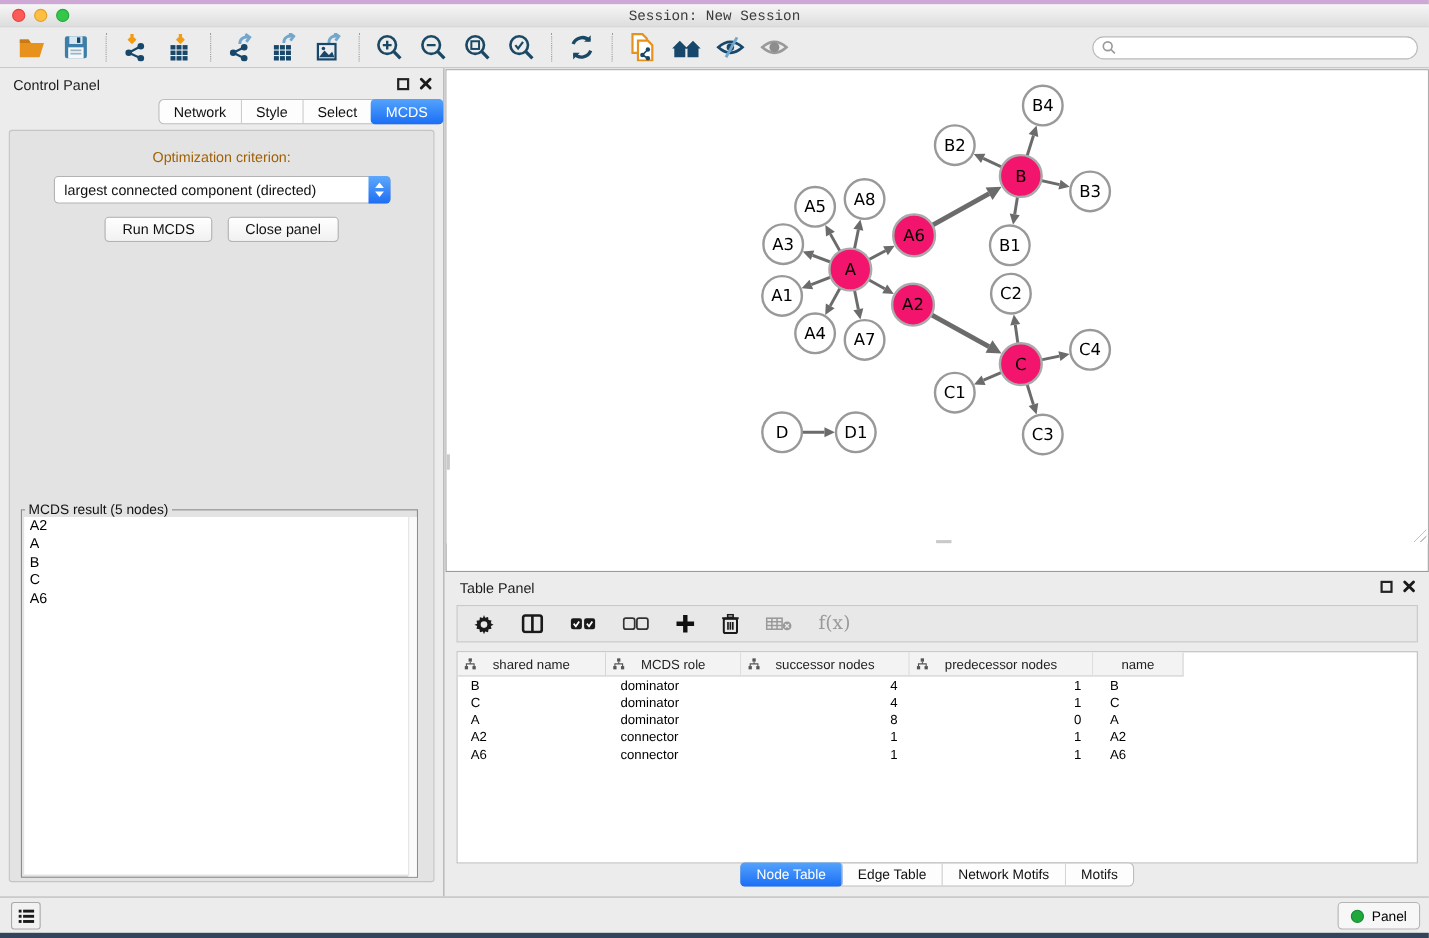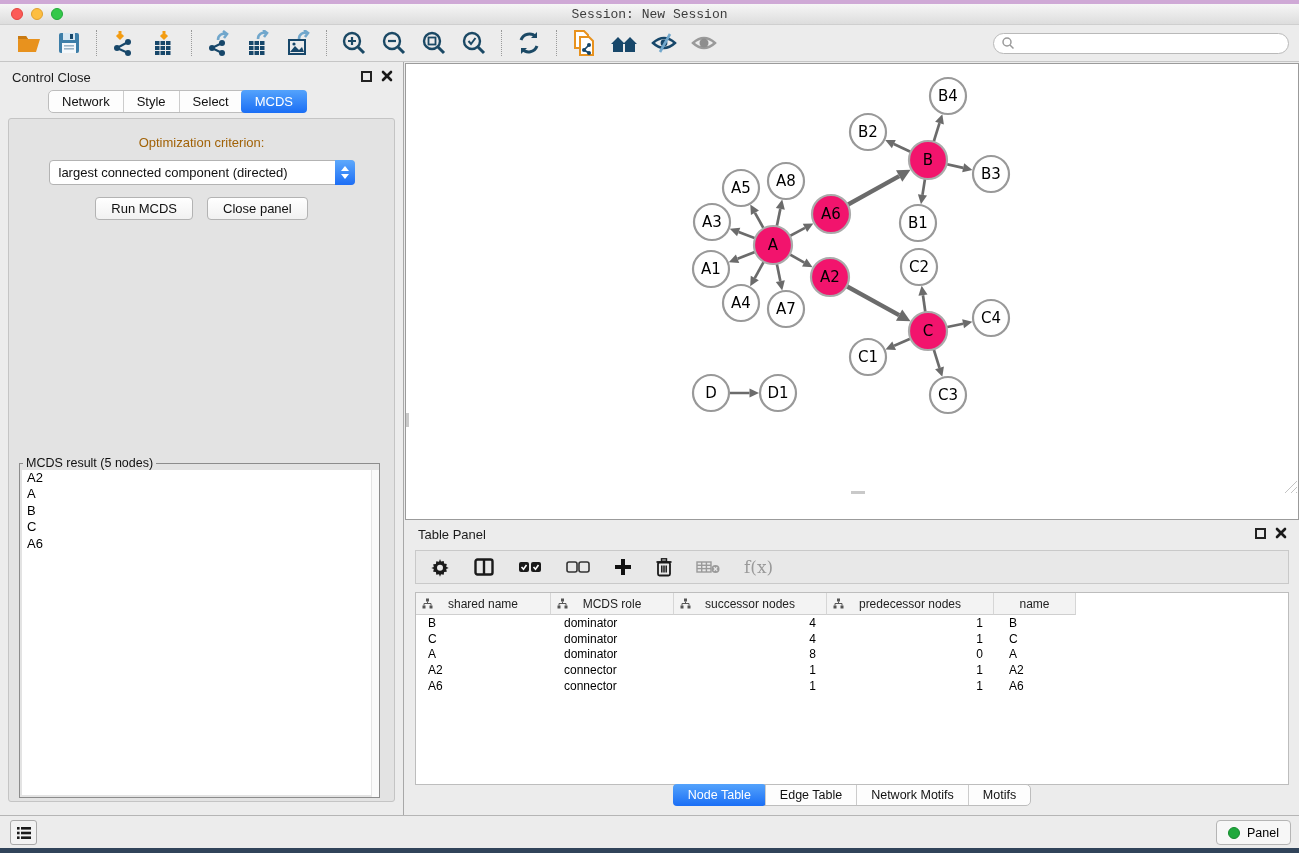--- a/index.html
+++ b/index.html
@@ -28,21 +28,21 @@
     border-radius:11px; display:flex; align-items:center; padding-left:7px; }
   .search input { border:none; outline:none; flex:1; font-size:12px; background:transparent; height:17px; }
 
   
   .control-panel { position:absolute; left:0; top:62px; width:404px; height:753px;
     background:#ececec; border-right:1px solid #a8a8a8; }
   .cp-header { position:relative; height:28px; }
   .cp-title { position:absolute; left:12px; top:8px; font-size:13px; color:#1c1c1c; }
   .win-btns { position:absolute; right:10px; top:8px; display:flex; gap:9px; align-items:center; }
   .float-box { width:11px; height:11px; border:2px solid #222; display:inline-block; }
-  .seg-wrap { display:flex; justify-content:flex-start;padding-left:48px; }
+  .seg-wrap { display:flex; justify-content:flex-end;padding-left:48px; }
   .seg { display:inline-flex; border:1px solid #bdbdbd; border-radius:5px; background:#fdfdfd; }
   .seg .tab { padding:3px 13px; font-size:13px; color:#111; border-left:1px solid #cccccc; cursor:default; }
   .seg .tab:first-child { border-left:none; border-radius:4px 0 0 4px; }
   .seg .tab:last-child { border-radius:0 4px 4px 0; }
   .seg .tab.active { background:linear-gradient(#54a3fc,#1a6ef5); color:#fff; border-radius:4px;
     margin:-1px; padding:4px 14px; border-left:none; }
   .cp-content { position:absolute; left:8px; right:8px; top:56px; bottom:13px;
     background:#e3e3e3; border:1px solid #c4c4c4; border-radius:3px; }
   .opt-label { margin-top:16px; text-align:center; font-size:13px; color:#a16207; }
   .dropdown { margin:10px auto 0; width:306px; height:25px; background:#fff; border:1px solid #b3b3b3;
@@ -279,21 +279,21 @@
       <svg width="14" height="14" viewBox="0 0 14 14">
           <circle cx="6" cy="6" r="4" fill="none" stroke="#9a9a9a" stroke-width="1.5"></circle>
           <path d="M9 9l3.5 3.5" stroke="#9a9a9a" stroke-width="1.5"></path>
         </svg>
       <input type="text" placeholder="" style="">
     </div>
   </div>
 
   <div class="control-panel">
     <div class="cp-header">
-      <span class="cp-title">Control Close</span>
+      <span class="cp-title">Control Panel</span>
       <span class="win-btns">
         <span class="float-box"></span>
         <svg class="xicon" width="12" height="12" viewBox="0 0 12 12">
             <line x1="2" y1="2" x2="10" y2="10"></line>
             <line x1="10" y1="2" x2="2" y2="10"></line>
           </svg>
       </span>
     </div>
     <div class="seg-wrap">
       <div class="seg" id="cp-tabs">

